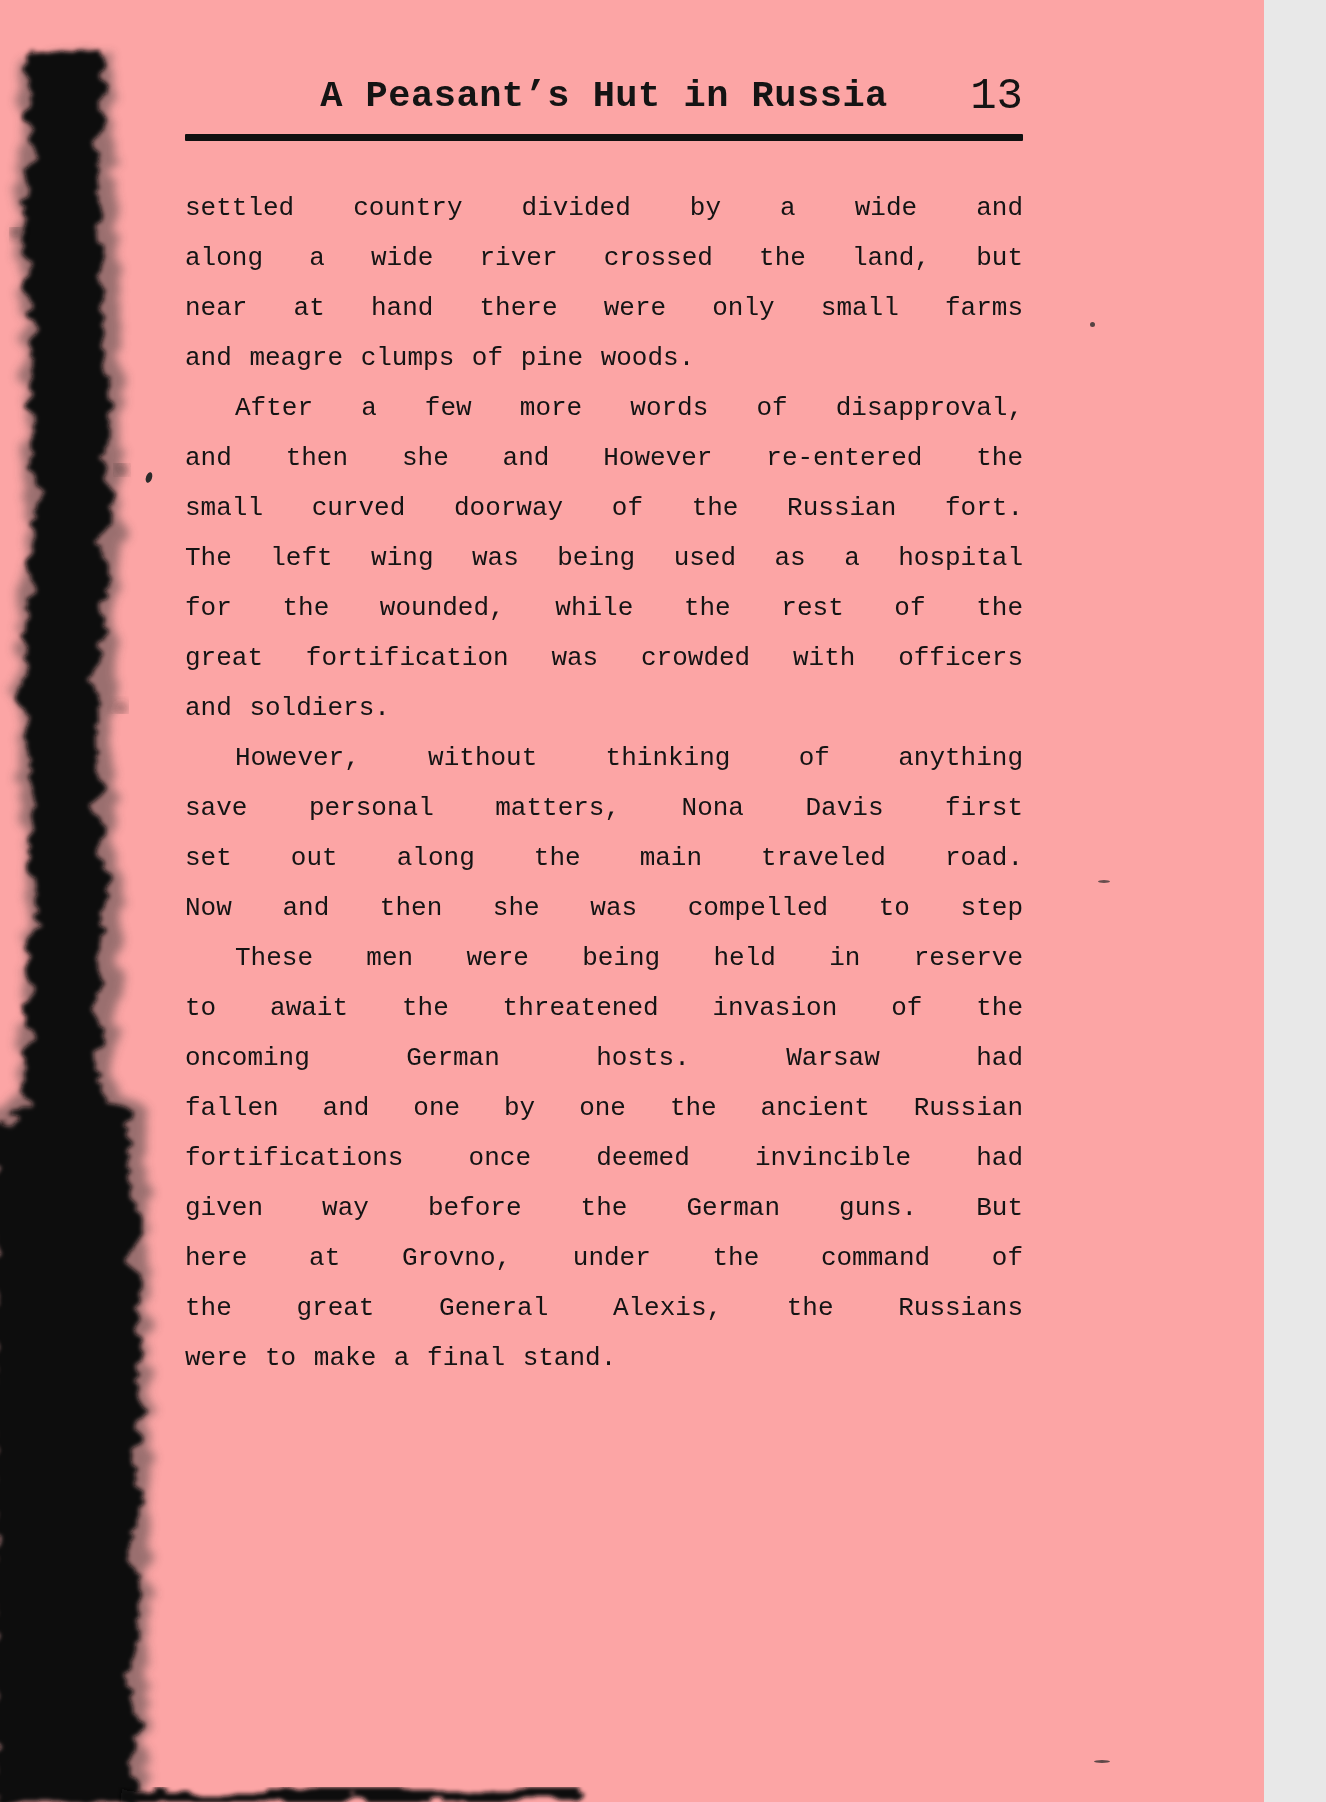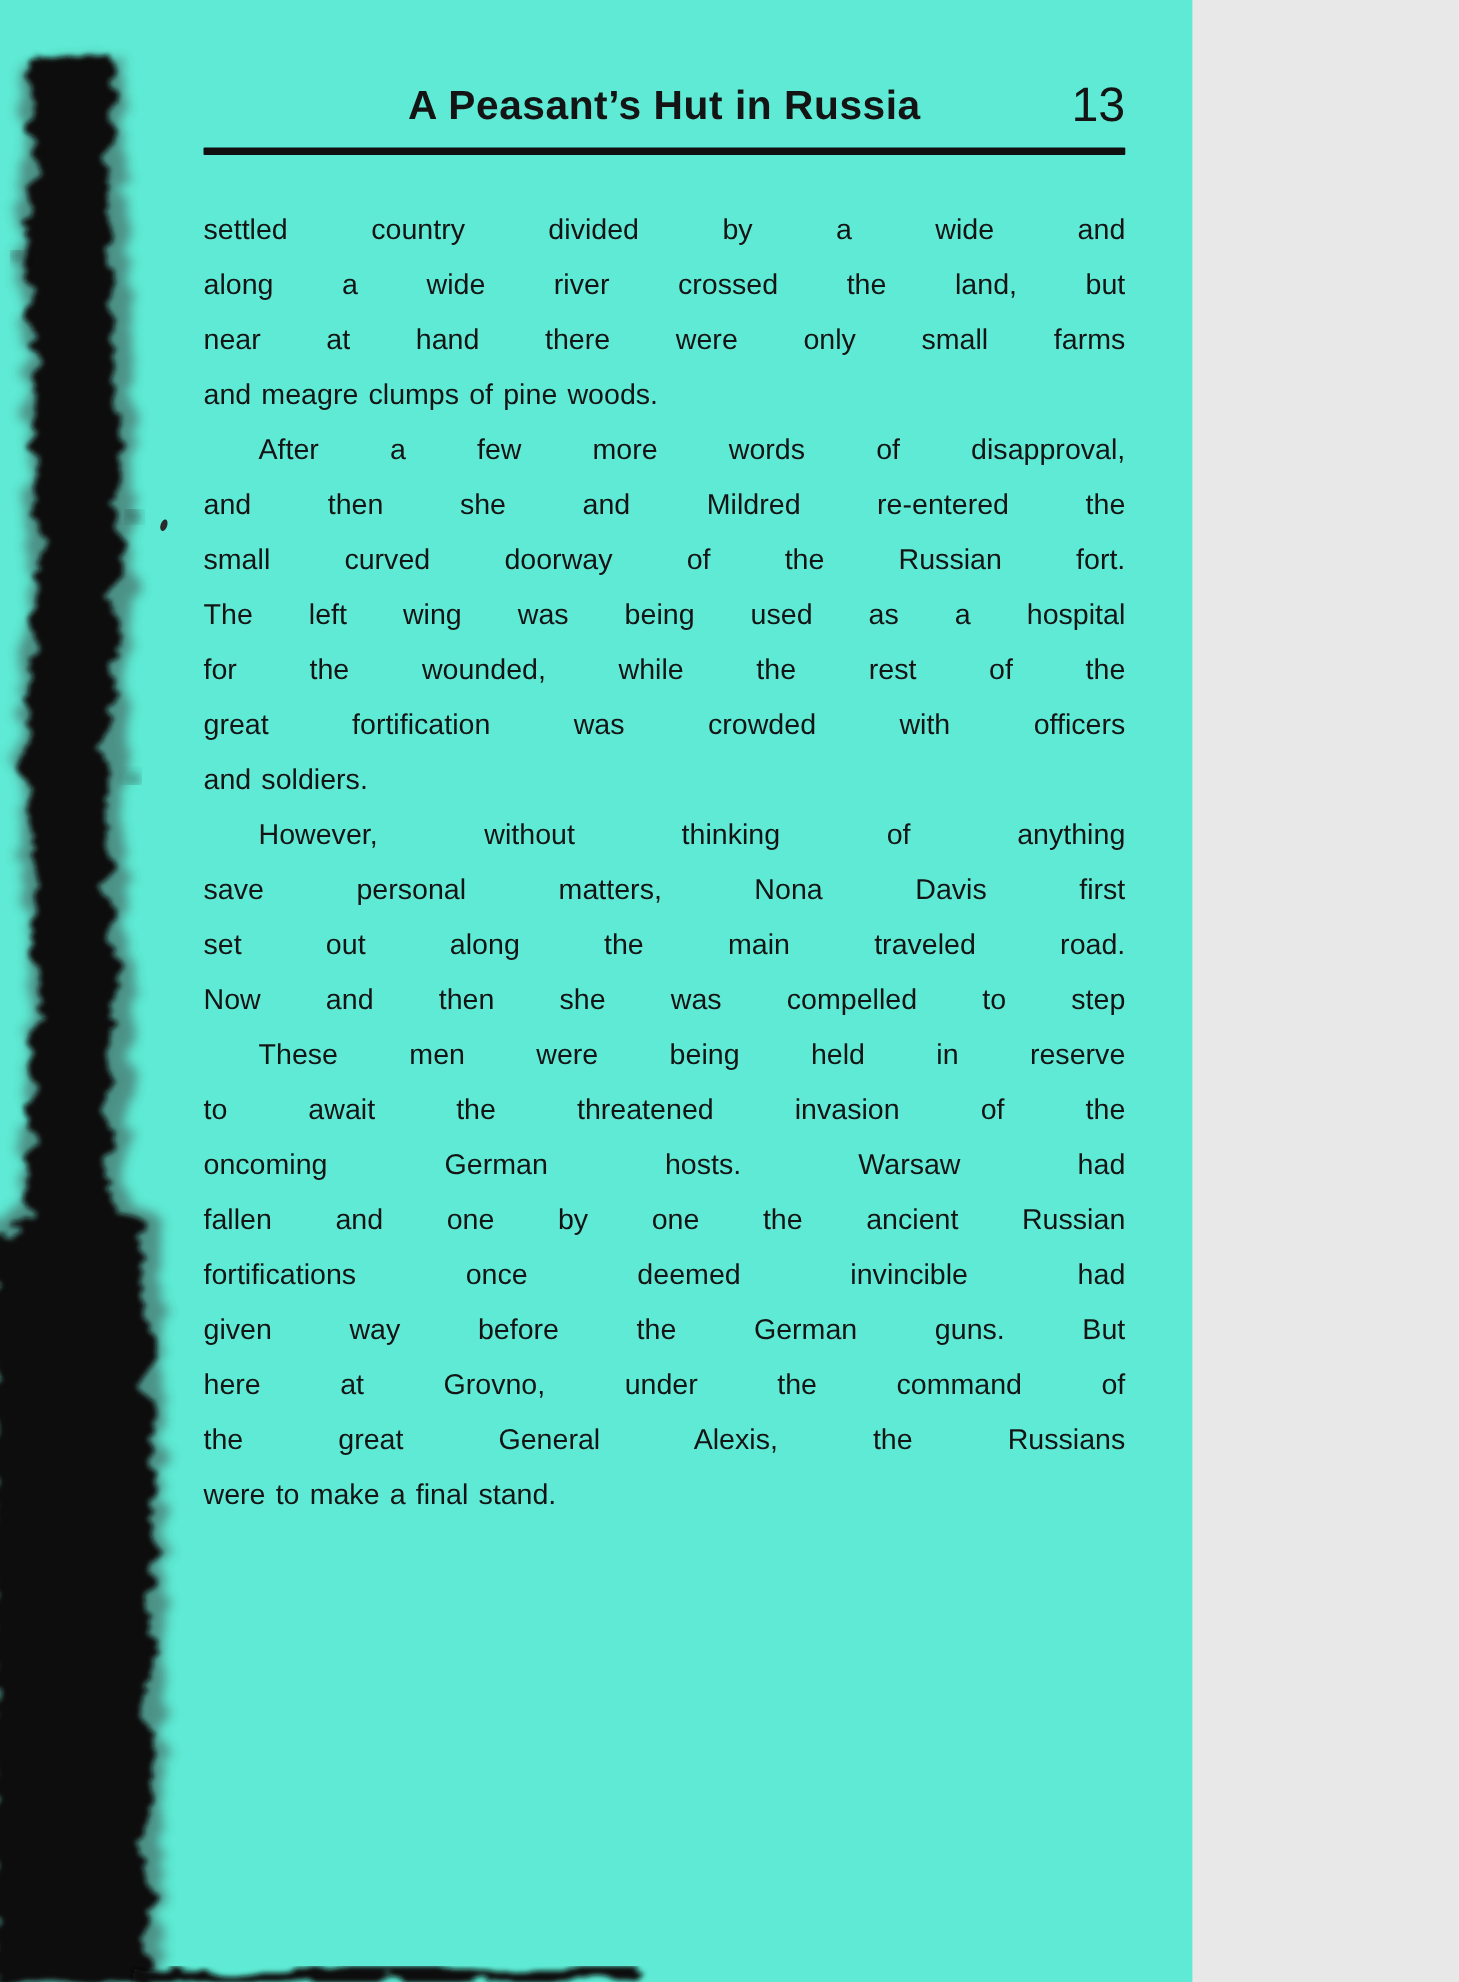--- a/index.html
+++ b/index.html
@@ -2,25 +2,25 @@
 <html><head>
 <meta charset="utf-8">
 <style>
   html, body {
     margin: 0;
     padding: 0;
     background: #e8e8e8;
   }
   .page {
     position: relative;
-    width: 1084px;
+    width: 1264px;
     height: 1802px;
-    background: #5eead4;
+    background: #fca5a5;
     overflow: hidden;
-    font-family: Liberation Sans, sans-serif;
+    font-family: Liberation Mono, monospace;
     color: #141414;
   }
   
   .scan-overlay {
     position: absolute;
     left: 0; top: 0;
     width: 1326px; height: 1802px;
     pointer-events: none;
     z-index: 2;
   }
@@ -137,21 +137,21 @@
     <div class="text-block">
 
     <div class="para">
           <div class="line">settled country divided by a wide and</div>
           <div class="line">along a wide river crossed the land, but</div>
           <div class="line">near at hand there were only small farms</div>
           <div class="line last">and meagre clumps of pine woods.</div>
         </div>
         <div class="para">
           <div class="line first-indent">After a few more words of disapproval,</div>
-          <div class="line">and then she and Mildred re-entered the</div>
+          <div class="line">and then she and However re-entered the</div>
           <div class="line">small curved doorway of the Russian fort.</div>
           <div class="line">The left wing was being used as a hospital</div>
           <div class="line">for the wounded, while the rest of the</div>
           <div class="line">great fortification was crowded with officers</div>
           <div class="line last">and soldiers.</div>
         </div>
         <div class="para">
           <div class="line first-indent">However, without thinking of anything</div>
           <div class="line">save personal matters, Nona Davis first</div>
           <div class="line">set out along the main traveled road.</div>

